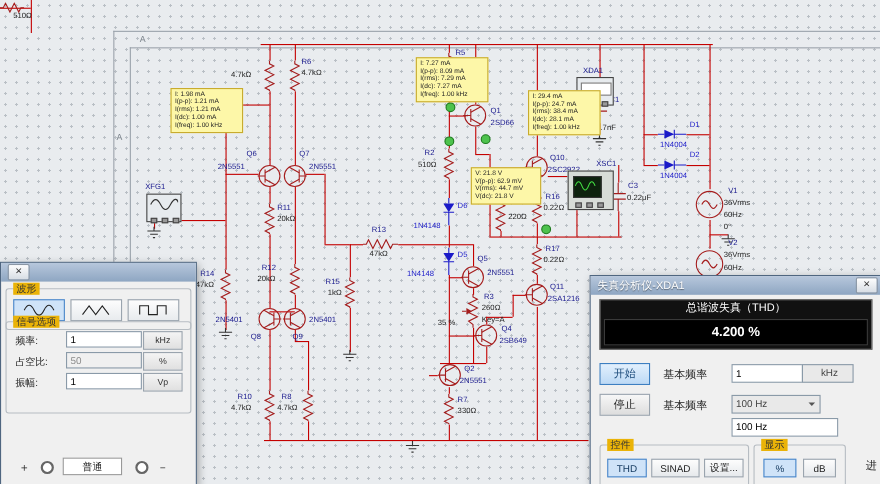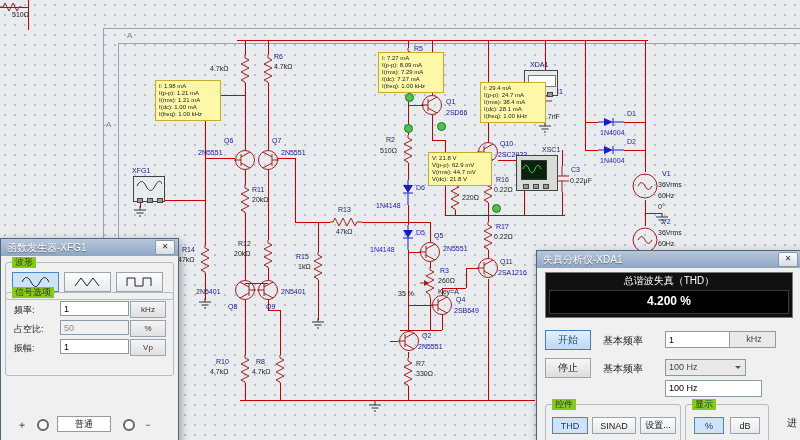--- a/index.html
+++ b/index.html
@@ -28,21 +28,21 @@
   .inst{position:absolute;border:1px solid #444;background:#e7ebee;z-index:3}
   .pin{position:absolute;width:4px;height:3px;background:#999;border:1px solid #444}
   .scope-screen{position:absolute;left:4px;top:4px;width:24px;height:18px;background:#0d220d;border:1px solid #333}
   
   .win{position:absolute;border:1px solid #4f6680;background:#f0f0f0;box-shadow:2px 3px 8px rgba(0,0,0,.35);z-index:20}
   .tbar{height:17px;background:linear-gradient(#b7c7dc,#8ea6c2);display:flex;align-items:center;padding:0 3px 0 6px}
   .ttxt{font-size:10px;color:#fff;text-shadow:0 1px 1px rgba(0,0,0,.45);flex:1;white-space:nowrap;overflow:hidden}
   .closeb{width:18px;height:13px;border:1px solid #8b97a5;border-radius:2px;background:linear-gradient(#fdfdfd,#d7dde4);color:#333;font-size:8px;line-height:12px;text-align:center;cursor:default}
   .wbody{position:relative;height:calc(100% - 17px);overflow:hidden}
   .grp{position:absolute;border:1px solid #b6bcc2;border-radius:3px}
-  .glabel{position:absolute;top:-6px;left:6px;background:#84cc16;padding:0 3px;font-size:9px;color:#333;line-height:11px;white-space:nowrap}
+  .glabel{position:absolute;top:-6px;left:6px;background:#eab308;padding:0 3px;font-size:9px;color:#333;line-height:11px;white-space:nowrap}
   .wavebtns{position:absolute;left:6px;top:9px;display:flex;gap:5px}
   .wbtn{width:47px;height:20px;border:1px solid #9aa4ae;background:linear-gradient(#fdfdfd,#e8ebee);padding:0;display:flex;align-items:center;justify-content:center}
   .wbtn.sel{background:#cfe3f8;border-color:#4a86c8}
   .frow{position:absolute;left:6px;height:16px;width:155px}
   .flabel{position:absolute;left:2px;top:3px;font-size:9px;color:#222;white-space:nowrap}
   .fin{position:absolute;left:48px;top:0;width:64px;height:13px;border:1px solid #8a9aa8;font-size:9px;padding:0 0 0 3px;background:#fff;font-family:inherit}
   .fin.dis{background:#f0f0f0;color:#8a8a8a}
   .funit{position:absolute;left:118px;top:0;width:34px;height:15px;border:1px solid #9aa4ae;background:linear-gradient(#f4f4f4,#e0e0e0);font-size:8px;text-align:center;line-height:15px;color:#333}
   .risebtn{position:absolute;left:14px;top:136px;width:146px;height:17px;border:1px solid #9aa4ae;background:linear-gradient(#f7f7f7,#e3e3e3);font-size:9px;color:#999;font-family:inherit}
   .terms{position:absolute;left:4px;top:158px;width:167px;height:24px}
@@ -501,21 +501,20 @@
   </div>
   <div class="probe" style="left:428px;top:152px;width:56px">
     <span>V: 21.8 V</span>
     <span>V(p-p): 62.9 mV</span>
     <span>V(rms): 44.7 mV</span>
     <span>V(dc): 21.8 V</span>
   </div>
 
   <div class="win" style="left:0;top:238px;width:177px;height:202px">
     <div class="tbar">
-      <span class="ttxt">函数发生器-XFG1</span>
       <span class="closeb">✕</span>
     </div>
     <div class="wbody">
       <div class="grp" style="left:4px;top:6px;width:167px;height:36px">
         <span class="glabel">波形</span>
         <div class="wavebtns">
           <button class="wbtn sel">
             <svg width="30" height="12">
                 <path d="M1,6 C4,0 7,0 10,6 C13,12 16,12 19,6 C22,0 25,0 28,6" stroke="#222" fill="none"></path>
               </svg>

